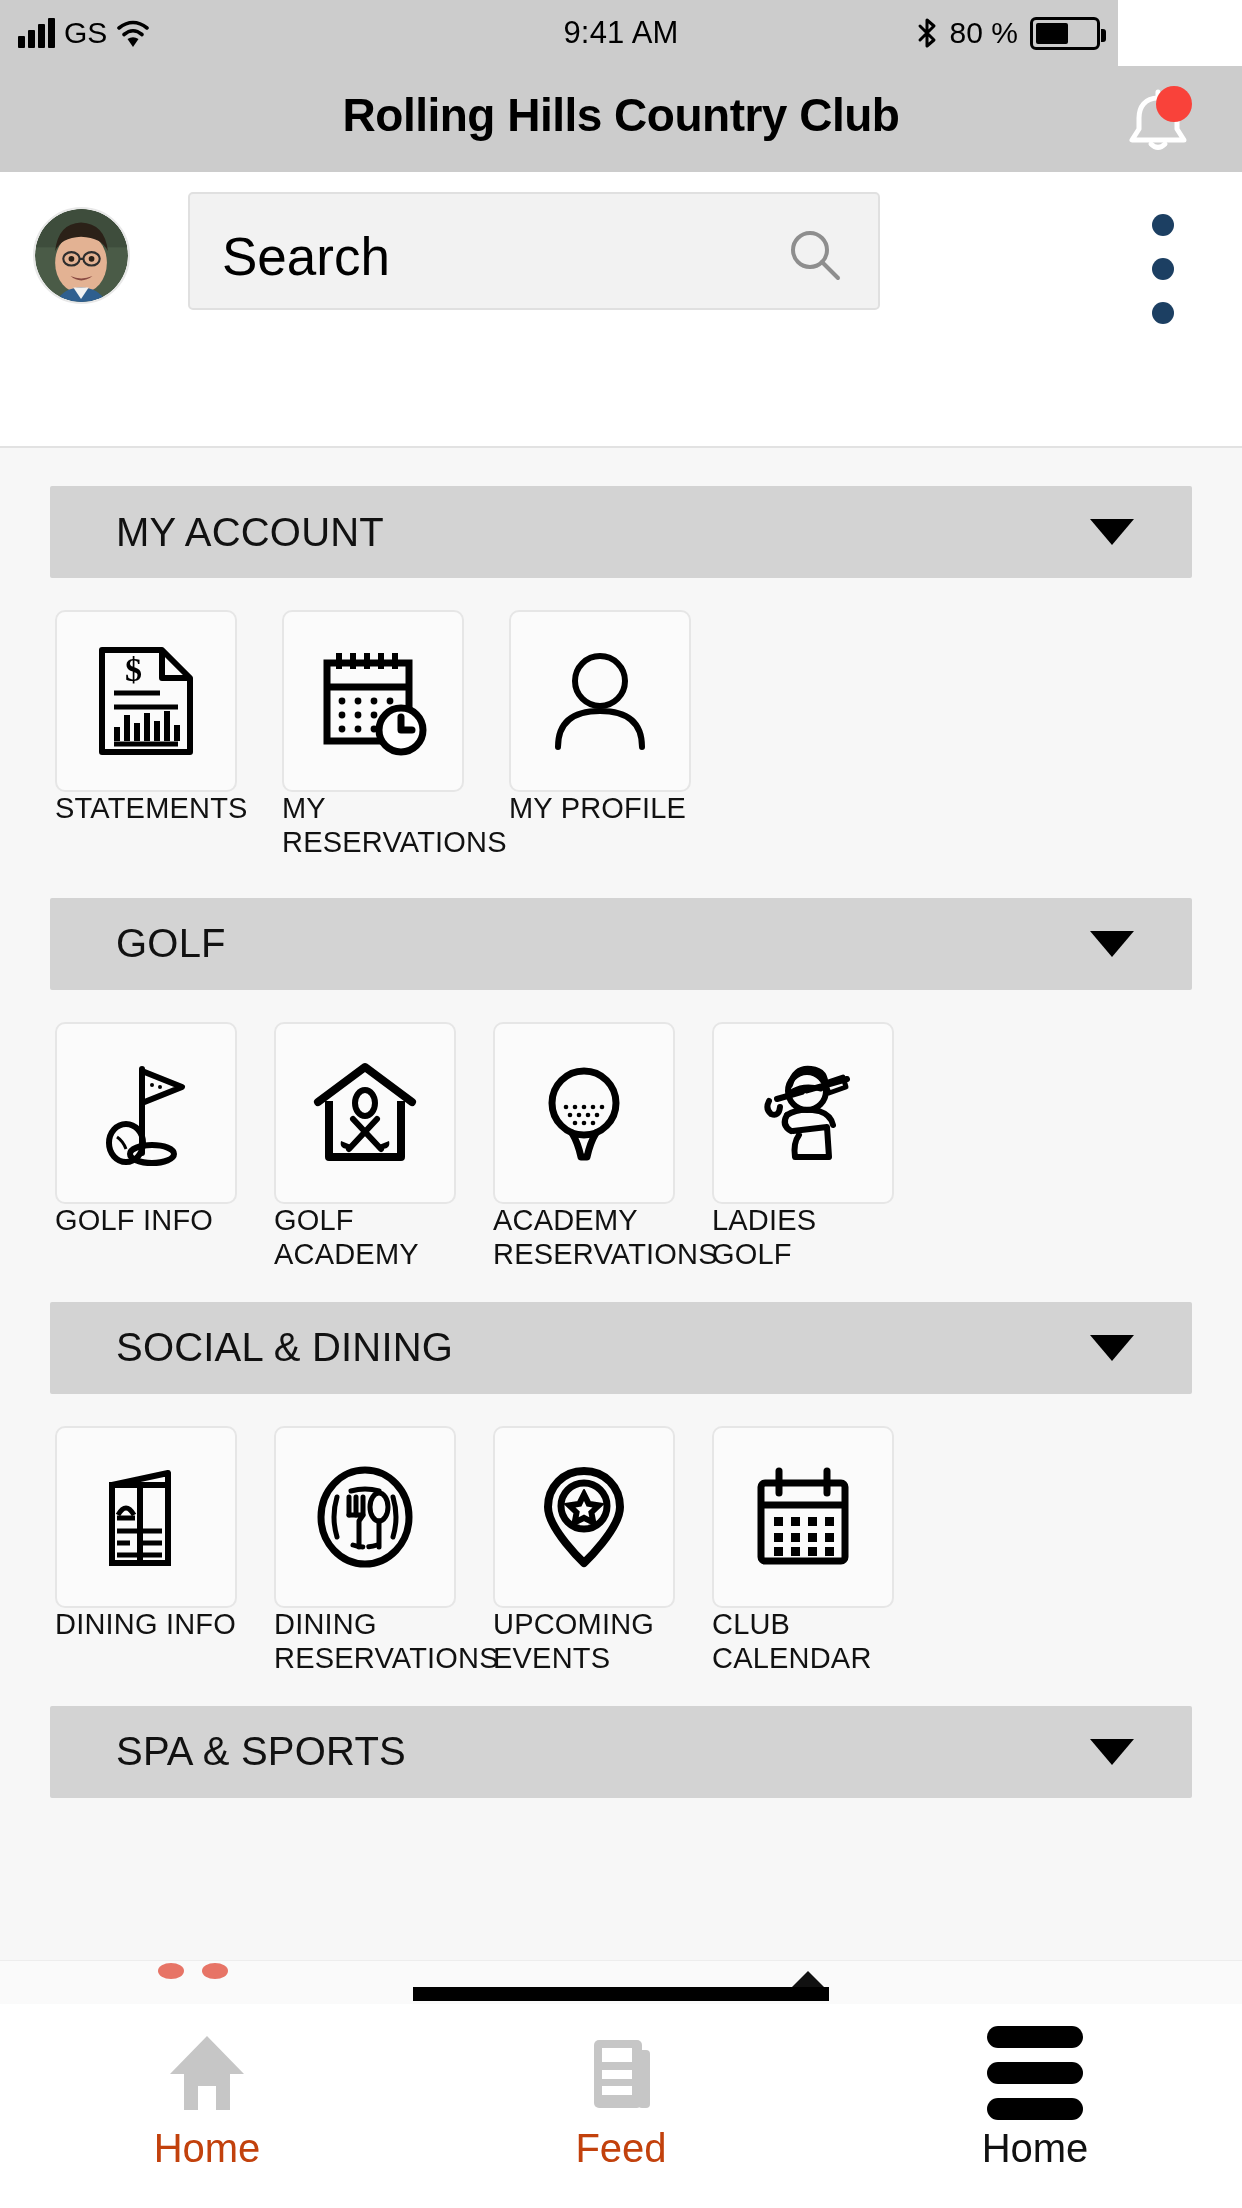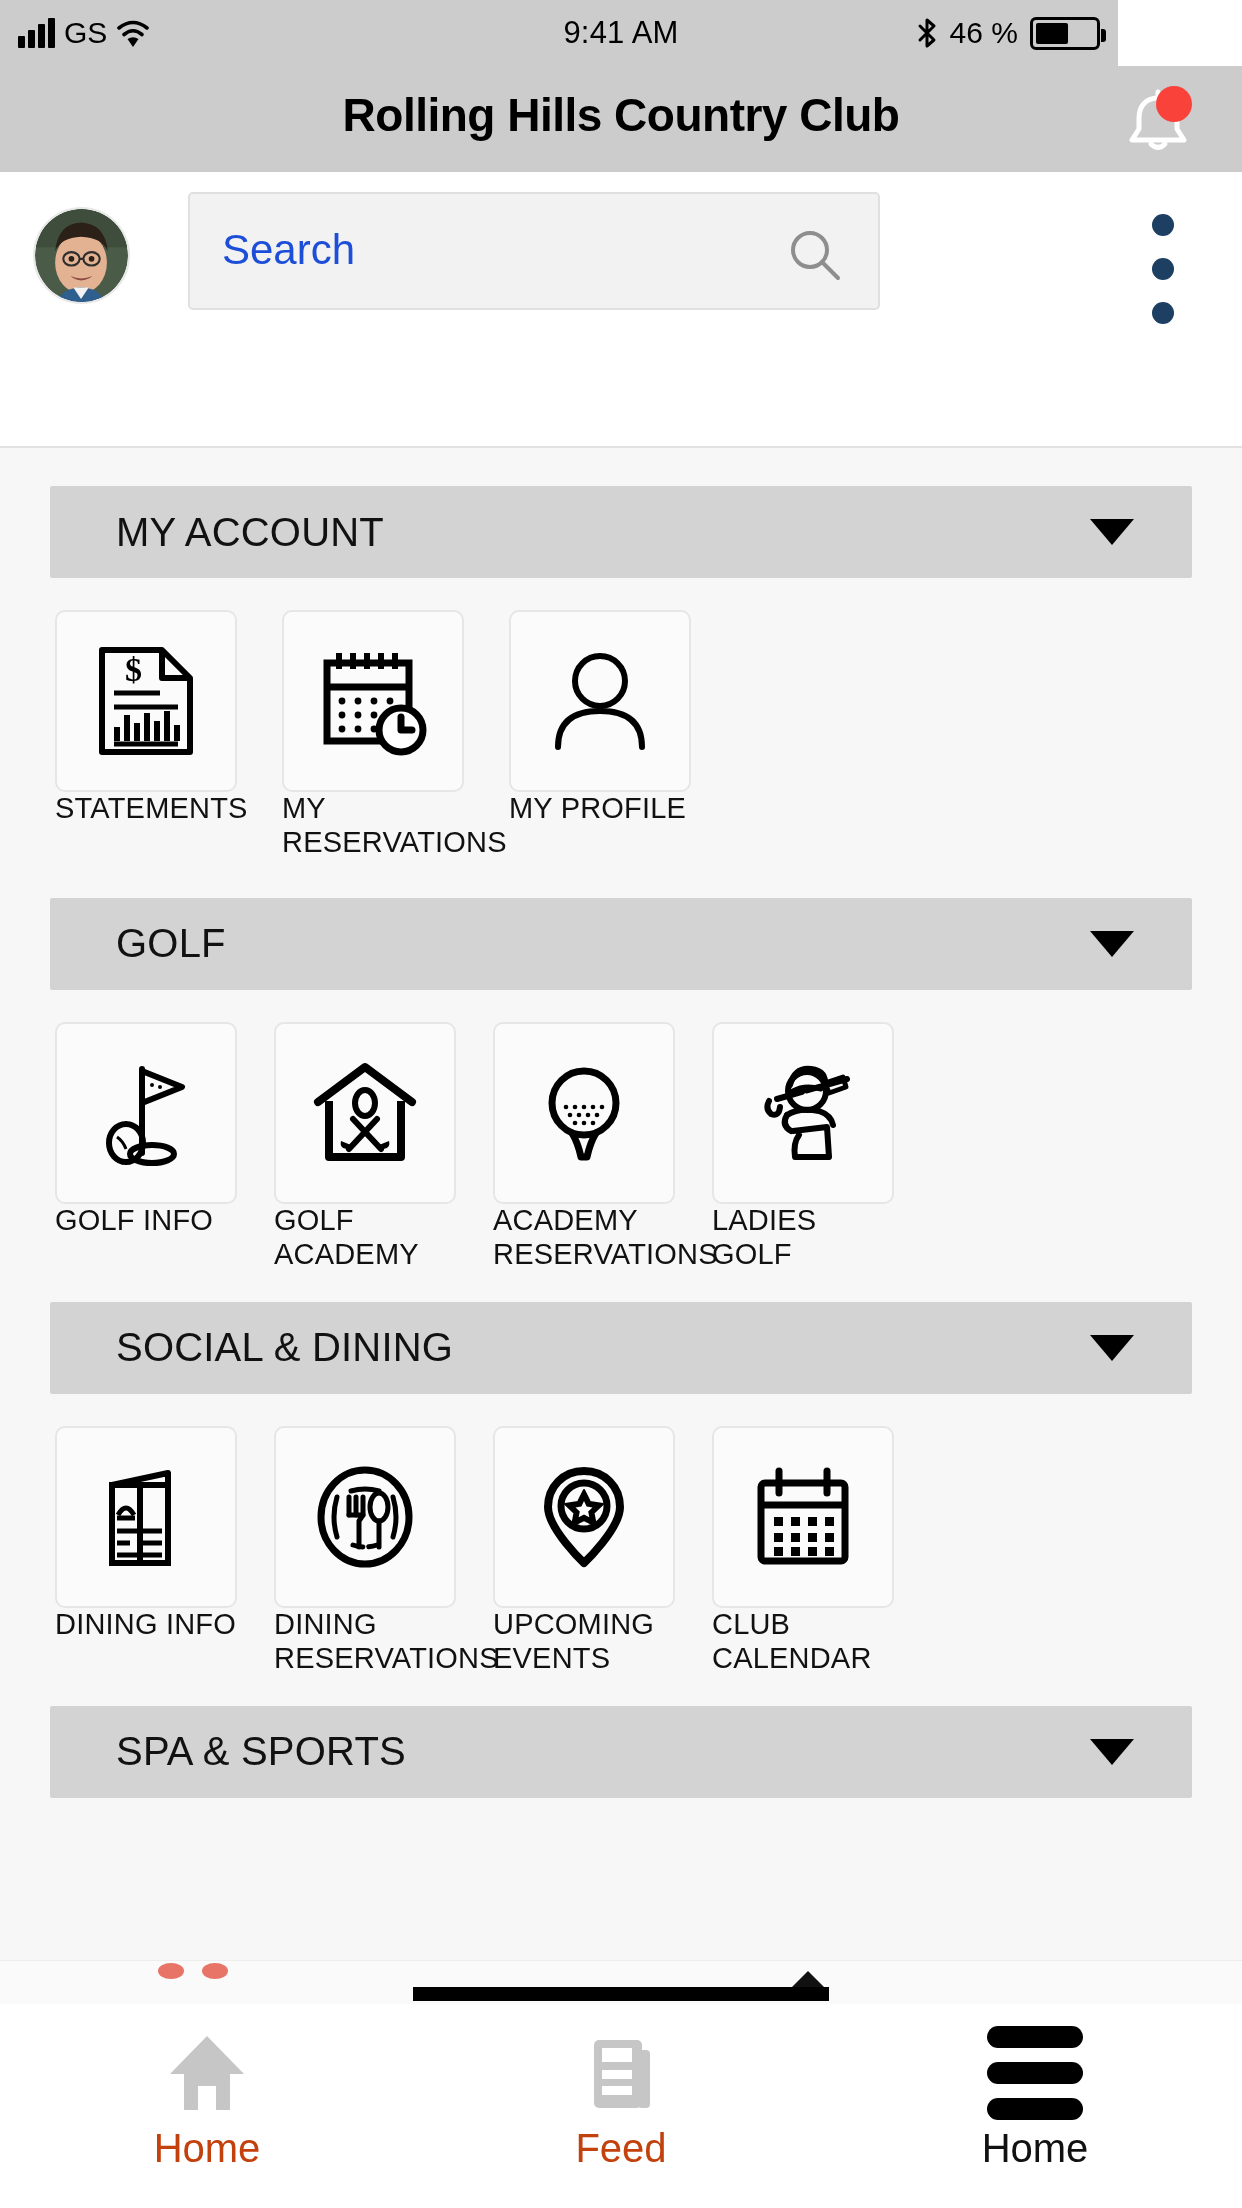--- a/index.html
+++ b/index.html
@@ -67,21 +67,21 @@
     position:absolute; left:33px; top:35px; width:97px; height:97px;
     border-radius:50%; overflow:hidden; border:2px solid #e8e8e8;
   }
   .avatar svg { display:block; width:100%; height:100%; }
   .search-field {
     position:absolute; left:188px; top:20px; width:692px; height:118px;
     background:#f2f2f2; border:2px solid #e0e0e0; border-radius:5px;
   }
   .search-ph {
     position:absolute; left:32px; top:32px;
-    font-size:42px; color:#1d4ed8;
+    font-size:53px; color:#000000;
   }
   .mag { position:absolute; right:36px; top:34px; width:54px; height:54px; }
   .kebab {
     position:absolute; left:1140px; top:42px; width:46px; height:110px;
     display:flex; flex-direction:column; justify-content:space-between; align-items:center;
   }
   .kebab span { display:block; width:22px; height:22px; border-radius:50%; background:#1c3f62; }
 
   
   .content {
@@ -174,21 +174,21 @@
         </svg>
       </span>
     </div>
     <div class="sb-center">9:41 AM</div>
     <div class="sb-right">
       <span class="bt">
         <svg viewBox="0 0 22 32" width="22" height="32">
           <path d="M4 9 L18 23 L11 29 L11 3 L18 9 L4 23" stroke="#000" stroke-width="3" fill="none" stroke-linejoin="round" stroke-linecap="round"></path>
         </svg>
       </span>
-      <span class="batt-pct">46 %</span>
+      <span class="batt-pct">80 %</span>
       <span class="batt">
         <span class="batt-fill" style="width:32px"></span>
       </span>
     </div>
   </div>
 
   <div class="titlebar">
     <div class="title">Rolling Hills Country Club</div>
     <div class="bell-wrap">
       <span class="bell-dot"></span>

